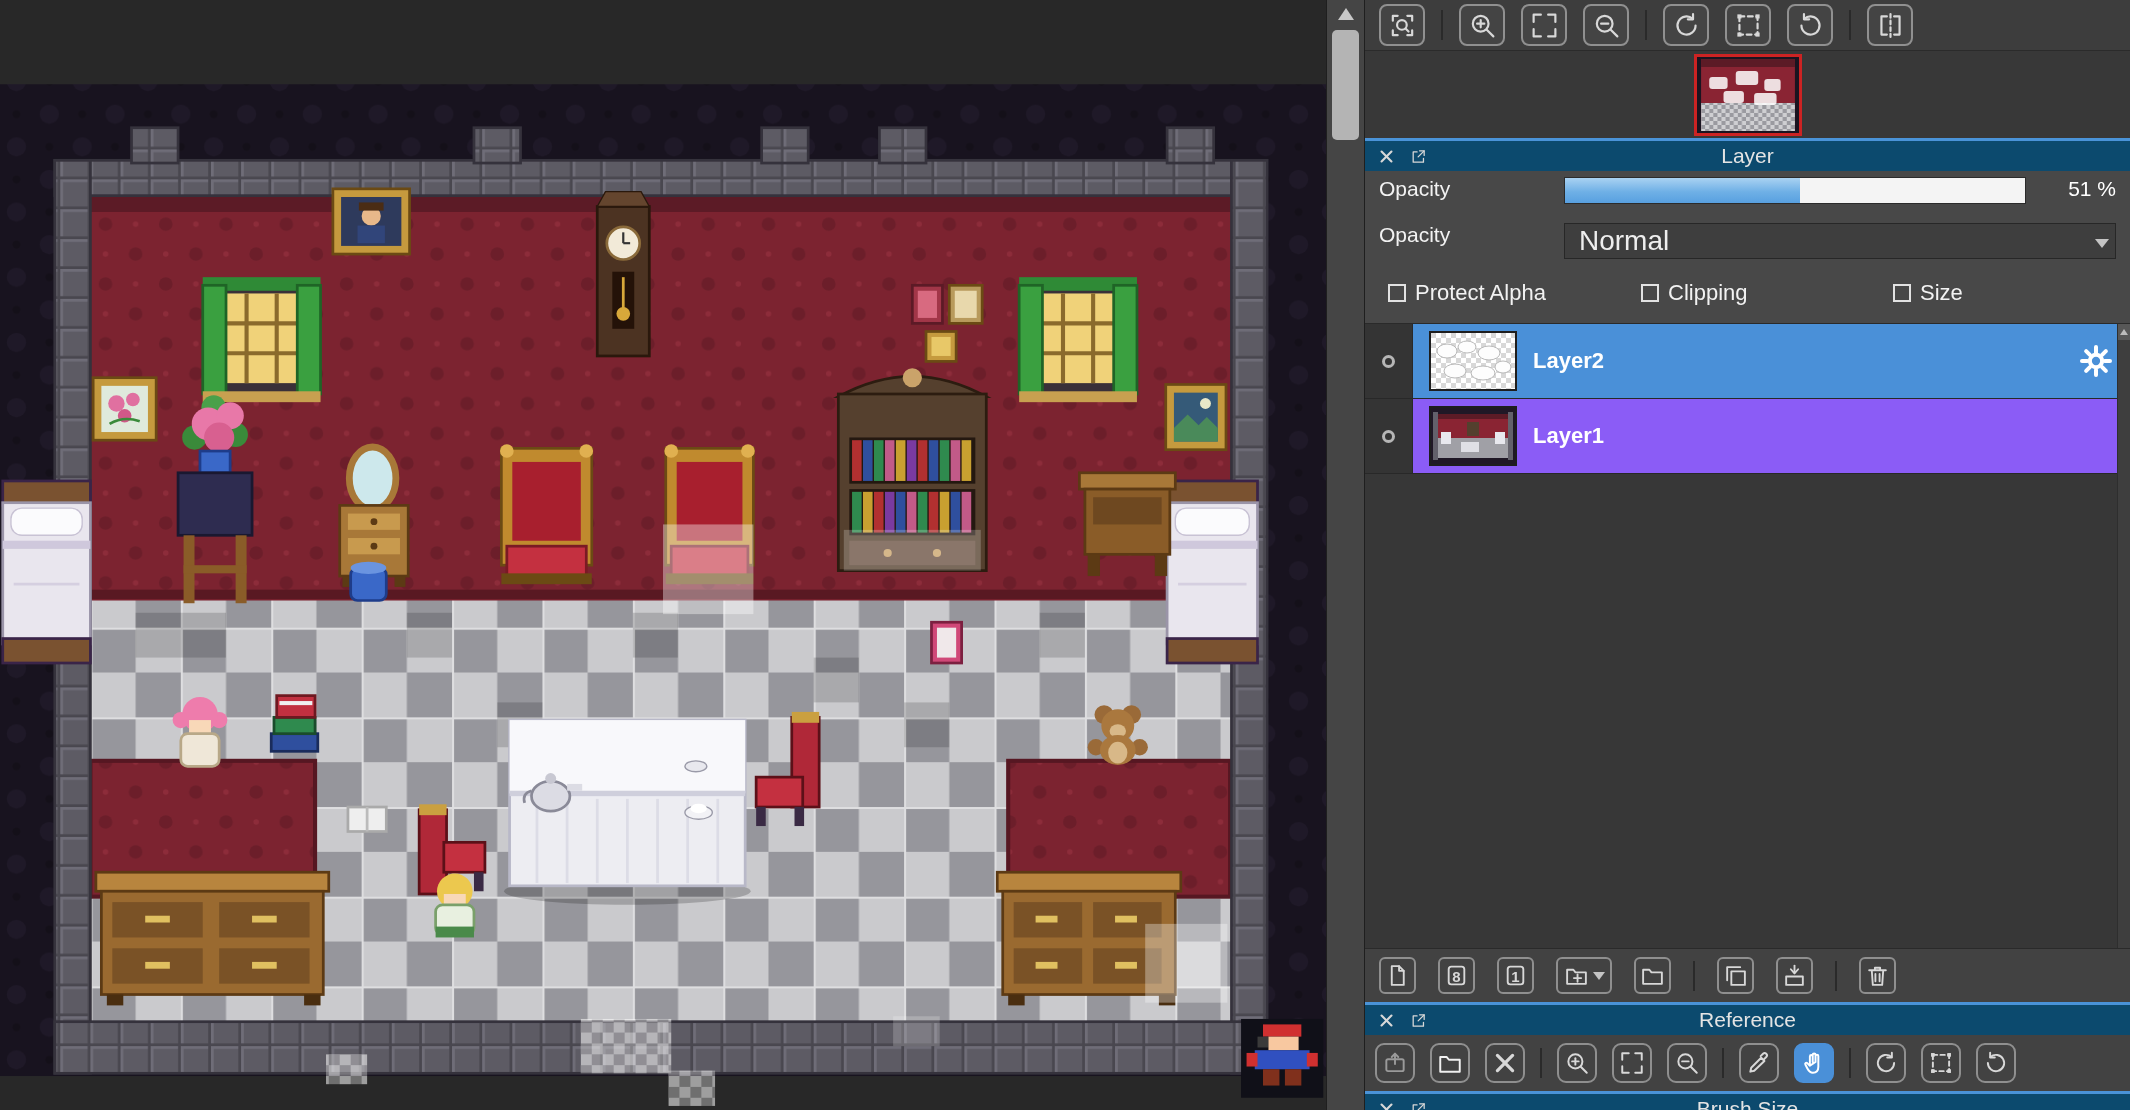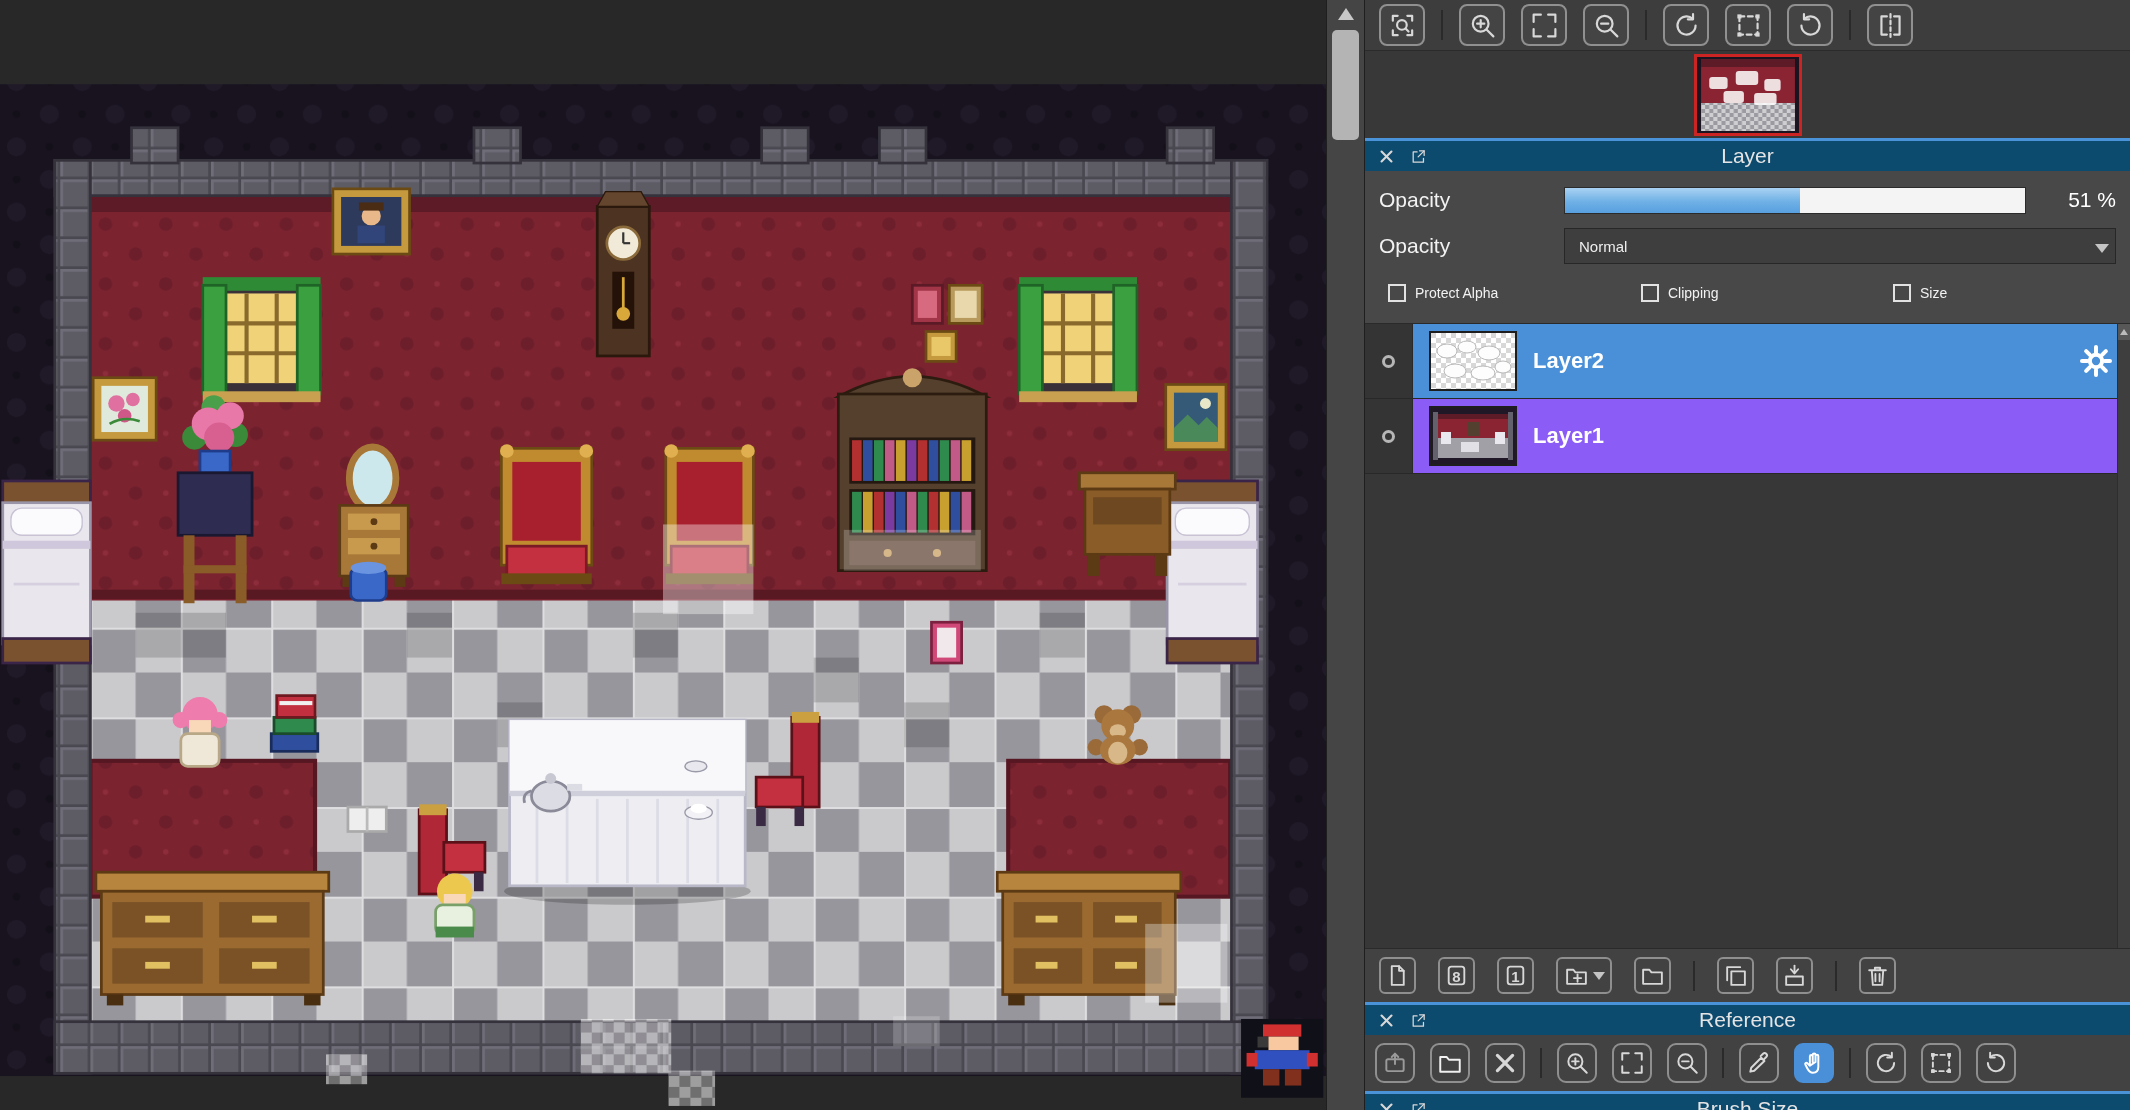--- a/index.html
+++ b/index.html
@@ -34,32 +34,32 @@
   .nav-thumb svg{display:block;width:100%;height:100%}
 
   .phead{height:33px;background:#0c4a6e;border-top:3px solid #4a93d8;position:relative;
     display:flex;align-items:center;justify-content:center;flex:none}
   .phead .title{font-size:21px;color:#e4e4e4}
   .hicons{position:absolute;left:12px;top:0;bottom:0;display:flex;gap:14px;align-items:center}
   .hicon{width:18px;height:18px;display:flex;align-items:center;justify-content:center;cursor:pointer}
   .hicon svg{width:17px;height:17px}
 
   .controls{background:#484848;padding:6px 0;flex:none}
-  .crow{display:flex;align-items:center;height:46px;padding:0 14px}
+  .crow{display:flex;height:46px;padding:0 14px}
   .clabel{width:185px;font-size:21px;color:#f2f2f2}
   .slider{flex:1;height:27px;background:#f4f4f4;border:1px solid #2b2b2b;position:relative;cursor:pointer}
   .slider .fill{position:absolute;left:0;top:0;bottom:0;width:51%;
     background:linear-gradient(180deg,#a9d2f2 0%,#6fb0e6 55%,#58a0e0 100%)}
   .opval{width:90px;text-align:right;font-size:21px;color:#fff}
   .dropdown{flex:1;height:36px;background:#3e3e3e;border:1px solid #272727;display:flex;align-items:center;
-    padding:0 14px;font-size:15px;color:#eee;position:relative;cursor:pointer}
+    padding:0 14px;font-size:28px;color:#eee;position:relative;cursor:pointer}
   .dd-arrow{position:absolute;right:6px;top:15px;width:0;height:0;
     border-left:7px solid transparent;border-right:7px solid transparent;border-top:9px solid #c4c4c4}
   .checkrow{display:flex;align-items:center;height:48px;padding-left:23px}
-  .checkitem{display:flex;align-items:center;gap:9px;font-size:14px;color:#f2f2f2;cursor:pointer}
+  .checkitem{display:flex;align-items:center;gap:9px;font-size:22px;color:#f2f2f2;cursor:pointer}
   .checkitem:nth-child(1){width:253px}
   .checkitem:nth-child(2){width:252px}
   .cbox{width:18px;height:18px;border:2px solid #e2e2e2;background:transparent;flex:none}
 
   .layerlist{flex:1;background:#373737;border-top:1px solid #2a2a2a;display:flex;flex-direction:column;position:relative;overflow:hidden}
   .lrow{height:75px;display:flex;align-items:center;border-bottom:1px solid #282828;flex:none;cursor:pointer}
   .lrow.selected{background:#4a90d8}
   .lrow.normal{background:#8b5cf6}
   .viscol{width:48px;height:100%;background:#343434;border-right:1px solid #292929;
     display:flex;align-items:center;justify-content:center}

